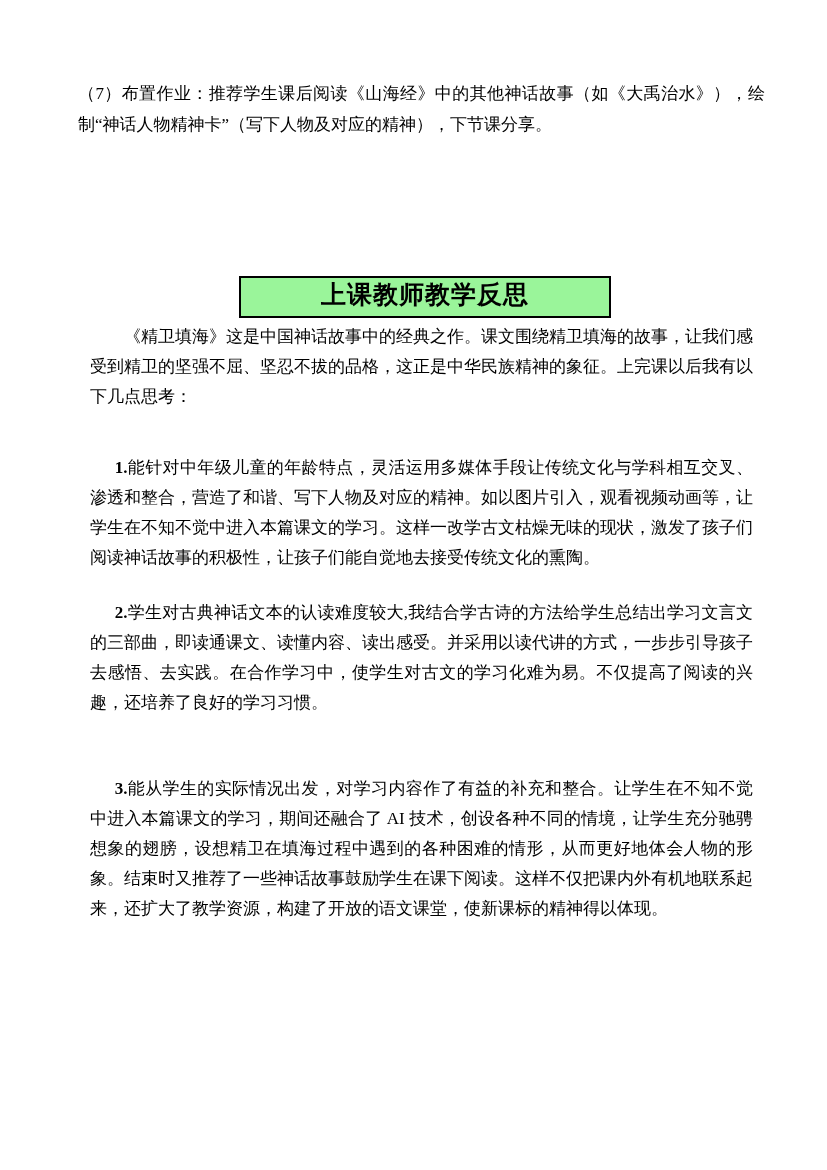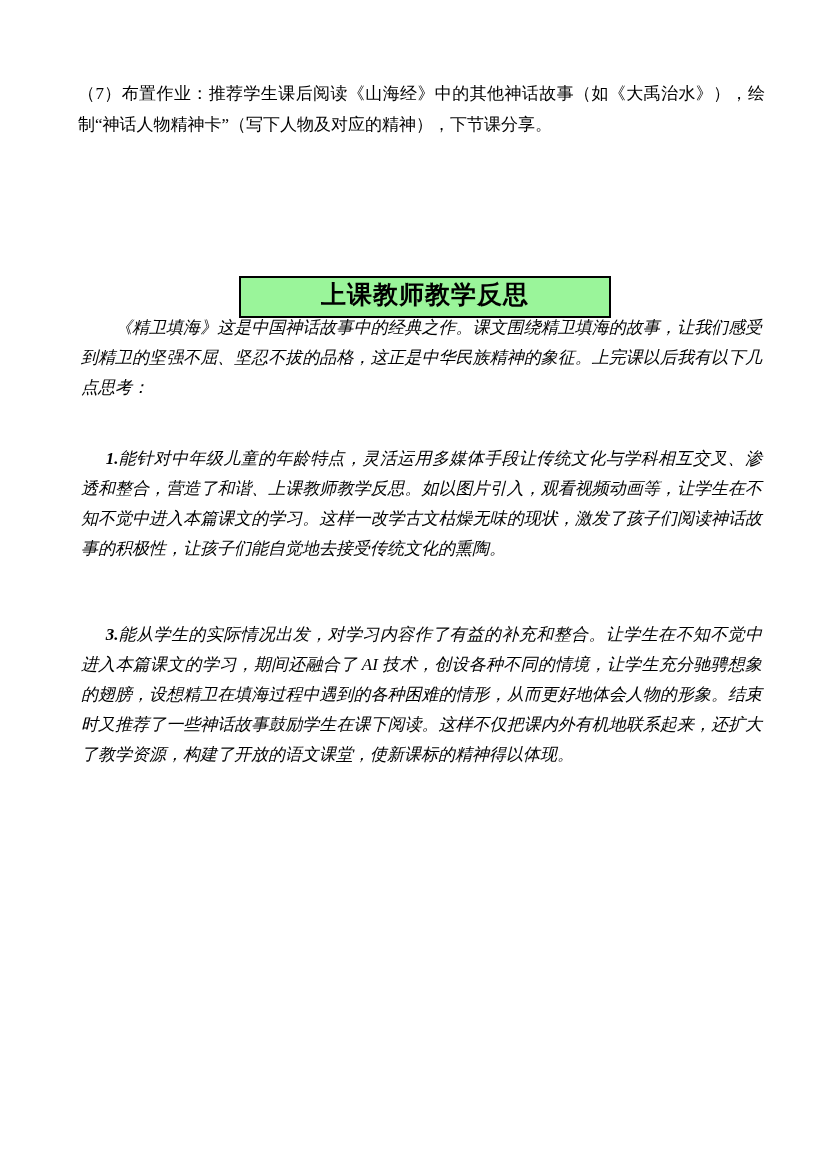--- a/index.html
+++ b/index.html
@@ -44,21 +44,21 @@
     white-space: nowrap;
   }
   .reflection {
     position: absolute;
     left: 78px;
     top: 310px;
     width: 687px;
     line-height: 30px;
     text-align: justify;
   }
-  .reflection p { margin: 3px; font-style: italic; }
+  .reflection p { margin: 12px; }
   .reflection .intro { text-indent: 2em; }
   .reflection .point { text-indent: 1.45em; }
   .reflection .pt1 { margin-top: 41px; }
   .reflection .pt2 { margin-top: 25px; }
   .reflection .pt3 { margin-top: 56px; }
   .point .num { font-weight: bold; font-family: "Liberation Serif", "DejaVu Serif", serif; }
 </style>
 </head>
 <body>
 
@@ -69,22 +69,25 @@
   </div>
 
   <div class="heading-box" style="background: rgb(154, 245, 154); border-color: rgb(0, 0, 0);">
     <span class="heading-title" style="color: rgb(0, 0, 0);">上课教师教学反思</span>
   </div>
 
   <div class="reflection">
     <p class="intro">《精卫填海》这是中国神话故事中的经典之作。课文围绕精卫填海的故事，让我们感受到精卫的坚强不屈、坚忍不拔的品格，这正是中华民族精神的象征。上完课以后我有以下几点思考：</p>
 
     <p class="point pt1">
-      <b class="num">1.</b><span>能针对中年级儿童的年龄特点，灵活运用多媒体手段让传统文化与学科相互交叉、渗透和整合，营造了和谐、上课教师教学反思。如以图片引入，观看视频动画等，让学生在不知不觉中进入本篇课文的学习。这样一改学古文枯燥无味的现状，激发了孩子们阅读神话故事的积极性，让孩子们能自觉地去接受传统文化的熏陶。</span>
+      <b class="num">1.</b><span>能针对中年级儿童的年龄特点，灵活运用多媒体手段让传统文化与学科相互交叉、渗透和整合，营造了和谐、写下人物及对应的精神。如以图片引入，观看视频动画等，让学生在不知不觉中进入本篇课文的学习。这样一改学古文枯燥无味的现状，激发了孩子们阅读神话故事的积极性，让孩子们能自觉地去接受传统文化的熏陶。</span>
     </p>
 
+    <p class="point pt2">
+      <b class="num">2.</b><span>学生对古典神话文本的认读难度较大,我结合学古诗的方法给学生总结出学习文言文的三部曲，即读通课文、读懂内容、读出感受。并采用以读代讲的方式，一步步引导孩子去感悟、去实践。在合作学习中，使学生对古文的学习化难为易。不仅提高了阅读的兴趣，还培养了良好的学习习惯。</span>
+    </p>
 
     <p class="point pt3">
       <b class="num">3.</b><span>能从学生的实际情况出发，对学习内容作了有益的补充和整合。让学生在不知不觉中进入本篇课文的学习，期间还融合了 AI 技术，创设各种不同的情境，让学生充分驰骋想象的翅膀，设想精卫在填海过程中遇到的各种困难的情形，从而更好地体会人物的形象。结束时又推荐了一些神话故事鼓励学生在课下阅读。这样不仅把课内外有机地联系起来，还扩大了教学资源，构建了开放的语文课堂，使新课标的精神得以体现。</span>
     </p>
   </div>
 
 </div>
 
 </body></html>

